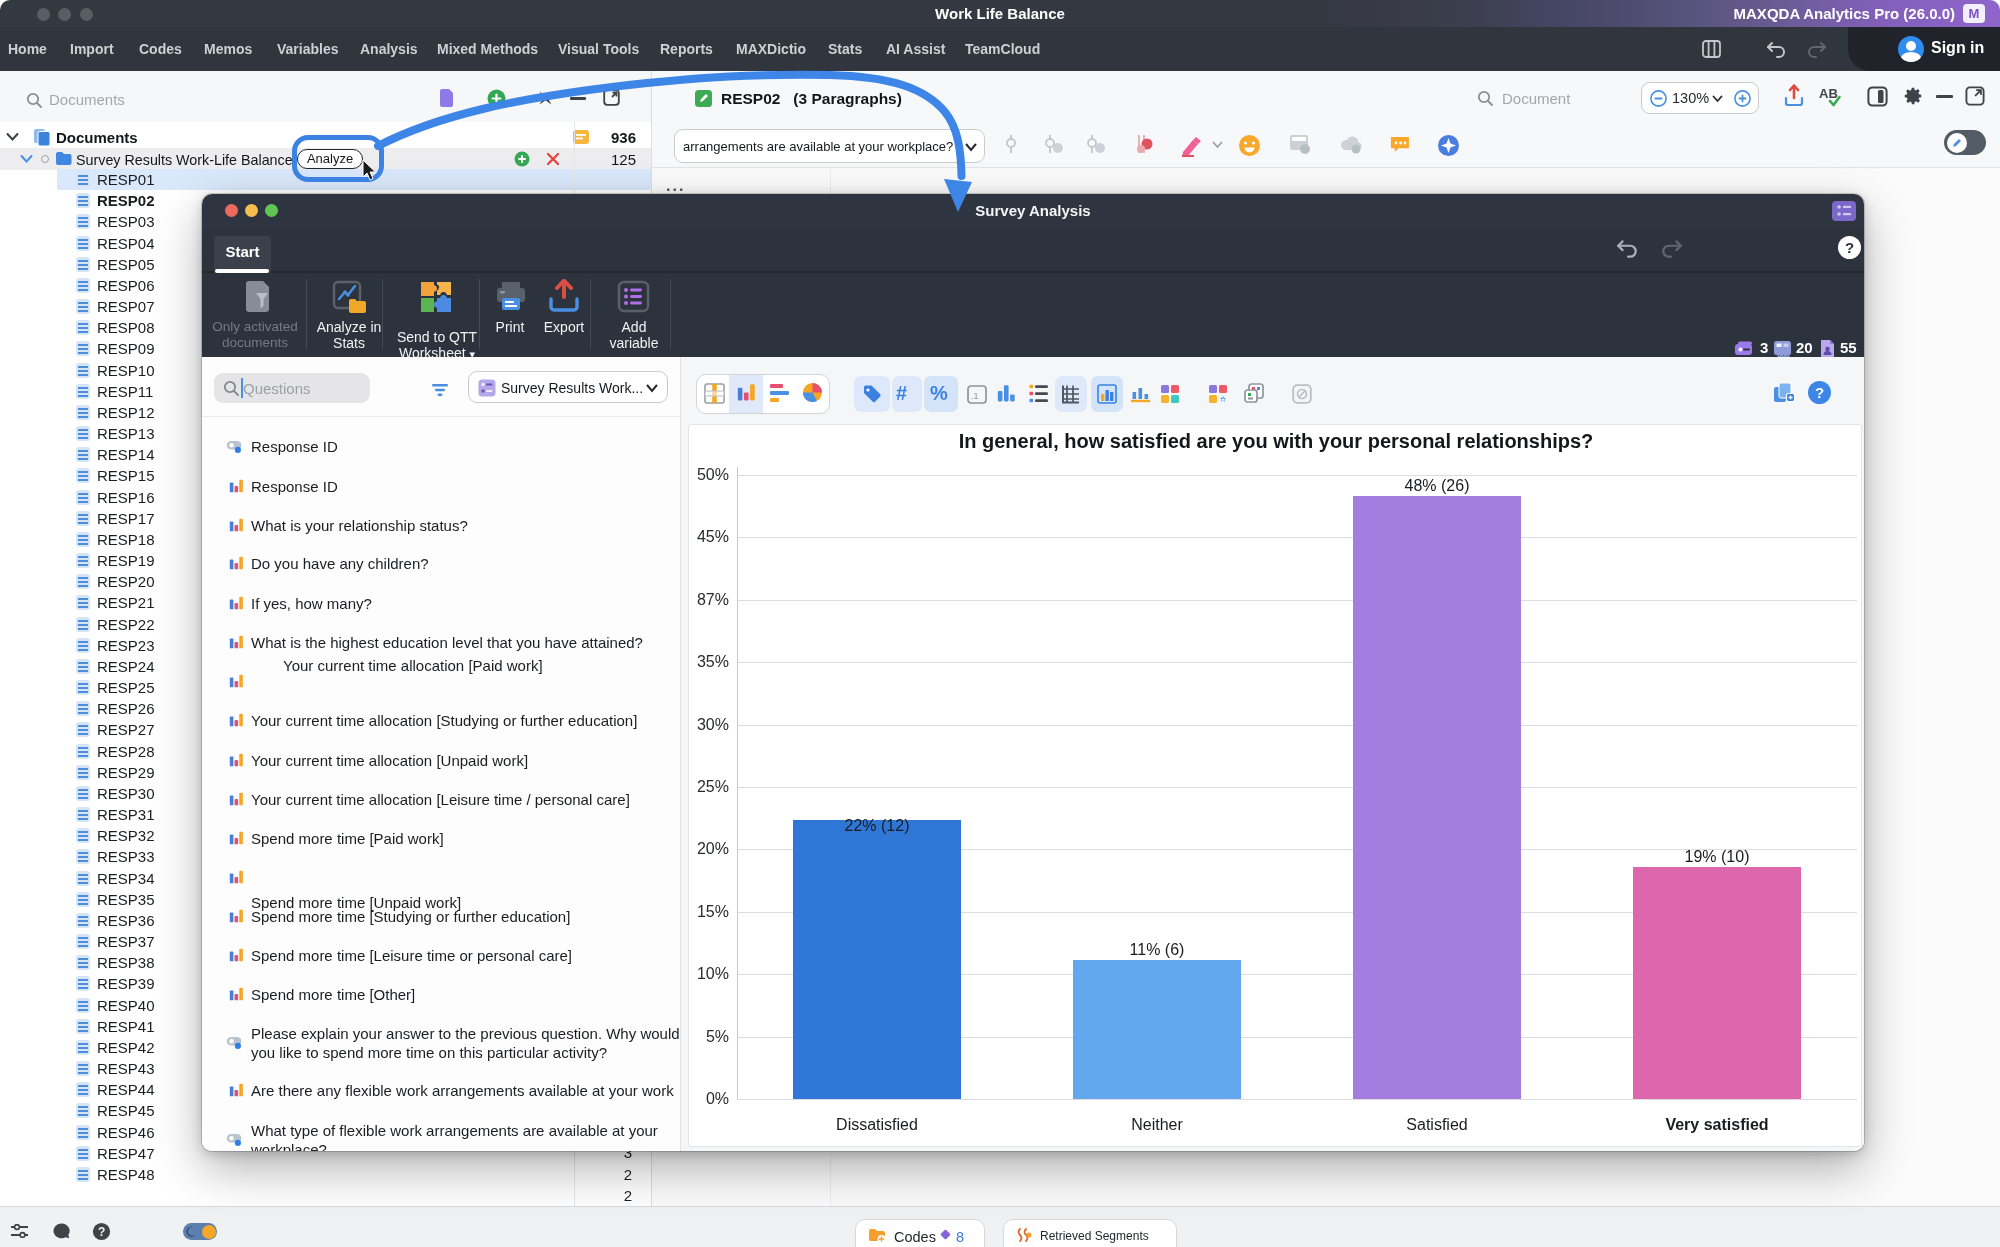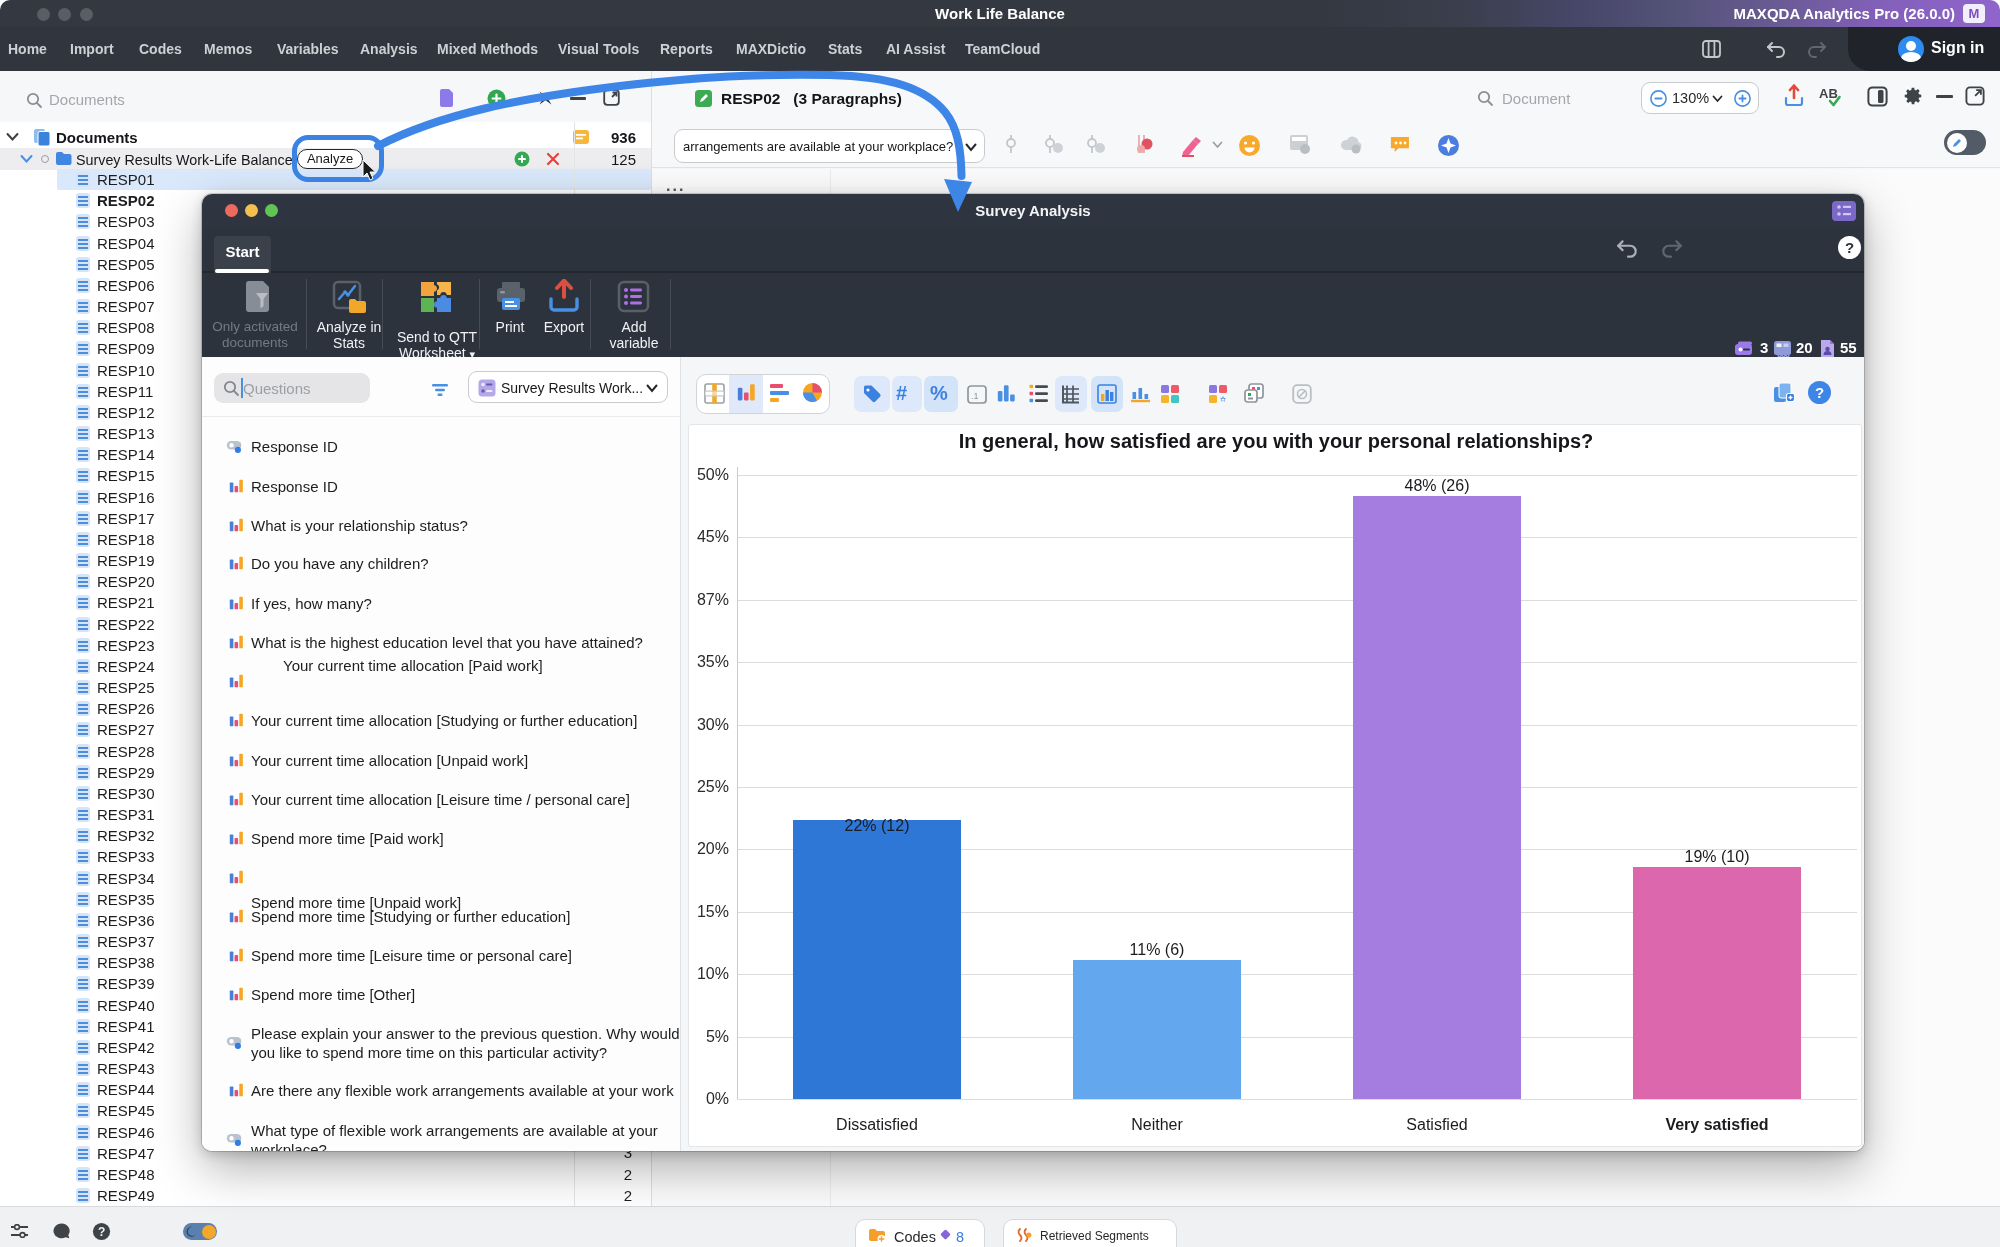--- a/index.html
+++ b/index.html
@@ -386,24 +386,20 @@
           <div class="resp-icon"></div>
           <div class="resp-label" style="">RESP46</div>
         </div>
 <div class="tree-row" style="top:1021px;">
           <div class="resp-icon"></div>
           <div class="resp-label" style="">RESP47</div>
         </div>
 <div class="tree-row" style="top:1042px;">
           <div class="resp-icon"></div>
           <div class="resp-label" style="">RESP48</div>
-        </div>
-<div class="tree-row" style="top:1063px;">
-          <div class="resp-icon"></div>
-          <div class="resp-label" style="">RESP49</div>
         </div>
 
 <div style="position:absolute;left:574px;top:1022px;width:58px;text-align:right;font-size:15px;color:#1b1d20;">3</div>
 <div style="position:absolute;left:574px;top:1044px;width:58px;text-align:right;font-size:15px;color:#1b1d20;">2</div>
 <div style="position:absolute;left:574px;top:1065px;width:58px;text-align:right;font-size:15px;color:#1b1d20;">2</div>
 </div>
     <div id="vline-counts"></div>
   </div>
   <div id="vline-panel"></div>
 

